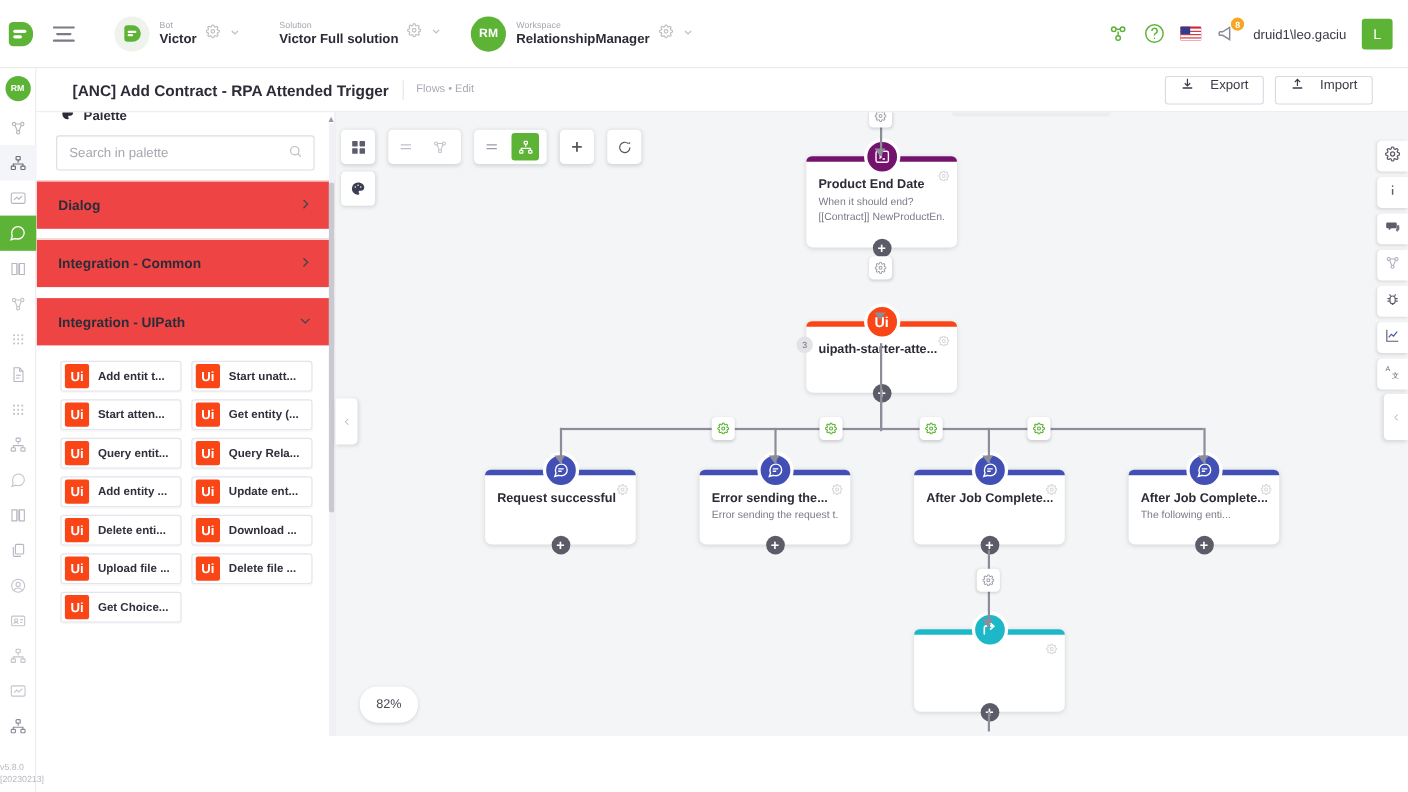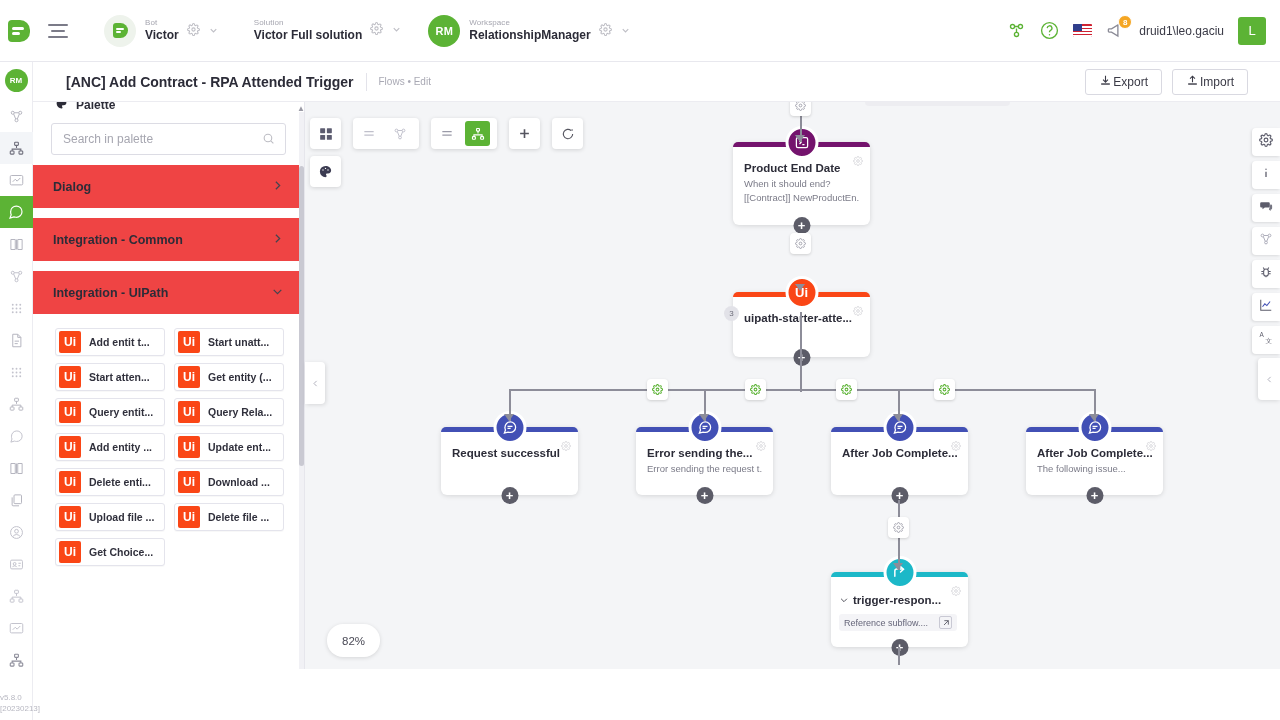--- a/index.html
+++ b/index.html
@@ -99,21 +99,21 @@
   .titlebar {
     position: absolute; left: 33px; top: 62px; width: 1247px; height: 40px;
     background: #fff; border-bottom: 1px solid #ececf1;
     display: flex; align-items: center; z-index: 30;
   }
   .page-title { font-size: 14px; color: #2c2c38; font-weight: bold; margin-left: 33px; }
   .crumb-sep { width: 1px; height: 18px; background: #e3e3ea; margin: 0 12px; }
   .crumbs { font-size: 10px; color: #a9a9b4; }
   .title-actions { margin-left: auto; display: flex; gap: 10px; padding-right: 32px; }
   .btn-out {
-    display: flex; align-items: center; gap: 1px;
+    display: flex; align-items: flex-start; gap: 14px;
     border: 1px solid #d9d9e1; background: #fff; border-radius: 3px;
     height: 26px; padding: 0 13px; font-size: 12px; color: #3a3a46; cursor: pointer;
   }
 
   
   .palette {
     position: absolute; left: 33px; top: 102px; width: 272px; height: 567px;
     background: #fff; border-right: 1px solid #e6e6ec; z-index: 25; overflow: hidden;
   }
   .pal-head {
@@ -914,57 +914,38 @@
           </svg>
       </div>
       <div class="gear-tr">
         <svg width="10" height="10" viewBox="0 0 24 24" fill="none" stroke="#8a8a96" stroke-width="2.2">
             <circle cx="12" cy="12" r="3.2"></circle>
             <path d="M19.4 15a1.65 1.65 0 0 0 .33 1.82l.06.06a2 2 0 1 1-2.83 2.83l-.06-.06a1.65 1.65 0 0 0-1.82-.33 1.65 1.65 0 0 0-1 1.51V21a2 2 0 1 1-4 0v-.09A1.65 1.65 0 0 0 9 19.4a1.65 1.65 0 0 0-1.82.33l-.06.06a2 2 0 1 1-2.83-2.83l.06-.06a1.65 1.65 0 0 0 .33-1.82 1.65 1.65 0 0 0-1.51-1H3a2 2 0 1 1 0-4h.09A1.65 1.65 0 0 0 4.6 9a1.65 1.65 0 0 0-.33-1.82l-.06-.06a2 2 0 1 1 2.83-2.83l.06.06A1.65 1.65 0 0 0 9 4.6a1.65 1.65 0 0 0 1-1.51V3a2 2 0 1 1 4 0v.09a1.65 1.65 0 0 0 1 1.51 1.65 1.65 0 0 0 1.82-.33l.06-.06a2 2 0 1 1 2.83 2.83l-.06.06a1.65 1.65 0 0 0-.33 1.82V9a1.65 1.65 0 0 0 1.51 1H21a2 2 0 1 1 0 4h-.09a1.65 1.65 0 0 0-1.51 1z"></path>
           </svg>
       </div>
       <div class="body">
         <div class="n-title">After Job Complete...</div>
-        <div class="n-sub">The following issue...</div>
+        <div class="n-sub">The following enti...</div>
       </div>
       <div class="plus-btm">+</div>
     </div>
 
     <div class="node" style="left:526px; top:470px; height:75px;">
       <div class="bar" style="background:#1cb8c8;"></div>
       <div class="node-icon" style="background:#1cb8c8;">
         <svg width="16" height="16" viewBox="0 0 24 24" fill="none" stroke="#fff" stroke-width="2.2" stroke-linecap="round">
             <path d="M5 17V9a3 3 0 0 1 3-3h9"></path>
             <polyline points="13.5 2.5 18 6.5 13.5 10.5"></polyline>
           </svg>
       </div>
       <div class="gear-tr">
         <svg width="10" height="10" viewBox="0 0 24 24" fill="none" stroke="#8a8a96" stroke-width="2.2">
             <circle cx="12" cy="12" r="3.2"></circle>
             <path d="M19.4 15a1.65 1.65 0 0 0 .33 1.82l.06.06a2 2 0 1 1-2.83 2.83l-.06-.06a1.65 1.65 0 0 0-1.82-.33 1.65 1.65 0 0 0-1 1.51V21a2 2 0 1 1-4 0v-.09A1.65 1.65 0 0 0 9 19.4a1.65 1.65 0 0 0-1.82.33l-.06.06a2 2 0 1 1-2.83-2.83l.06-.06a1.65 1.65 0 0 0 .33-1.82 1.65 1.65 0 0 0-1.51-1H3a2 2 0 1 1 0-4h.09A1.65 1.65 0 0 0 4.6 9a1.65 1.65 0 0 0-.33-1.82l-.06-.06a2 2 0 1 1 2.83-2.83l.06.06A1.65 1.65 0 0 0 9 4.6a1.65 1.65 0 0 0 1-1.51V3a2 2 0 1 1 4 0v.09a1.65 1.65 0 0 0 1 1.51 1.65 1.65 0 0 0 1.82-.33l.06-.06a2 2 0 1 1 2.83 2.83l-.06.06a1.65 1.65 0 0 0-.33 1.82V9a1.65 1.65 0 0 0 1.51 1H21a2 2 0 1 1 0 4h-.09a1.65 1.65 0 0 0-1.51 1z"></path>
           </svg>
-      </div>
-      <div class="body" style="padding-left:8px;">
-        <div style="display:flex; align-items:center; gap:4px;">
-          <span>
-            <svg width="10" height="10" viewBox="0 0 24 24" fill="none" stroke="#55555f" stroke-width="2.4">
-                <polyline points="5 9 12 16 19 9"></polyline>
-              </svg>
-          </span>
-          <span class="n-title">trigger-respon...</span>
-        </div>
-        <div class="ref-chip">
-          <span>Reference subflow....</span>
-          <span class="ext">
-            <svg width="8" height="8" viewBox="0 0 24 24" fill="none" stroke="#55555f" stroke-width="2.6">
-                <polyline points="7 5 19 5 19 17"></polyline>
-                <path d="M19 5L6 18"></path>
-              </svg>
-          </span>
-        </div>
       </div>
       <div class="plus-btm">+</div>
     </div>
 
     <div class="zoom-pill">82%</div>
   </div>
 
   <div class="collapse-handle">
     <svg width="9" height="9" viewBox="0 0 24 24" fill="none" stroke="#a8a8b4" stroke-width="2.4">
         <polyline points="15 5 8 12 15 19"></polyline>

